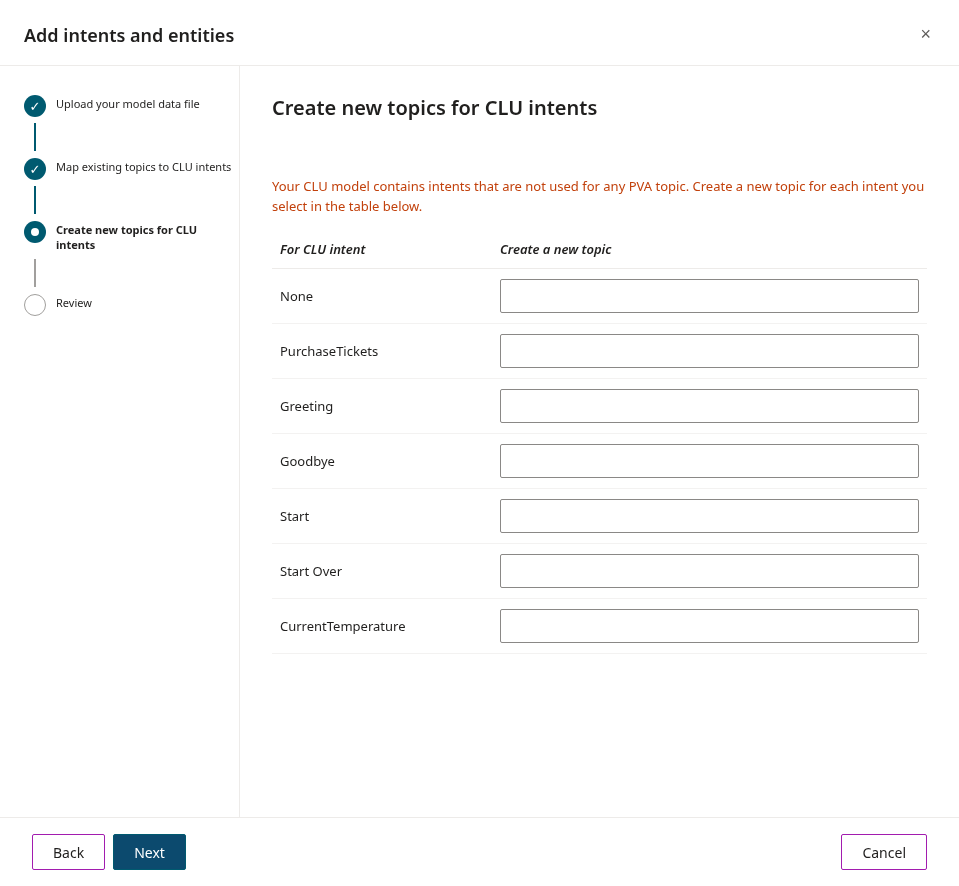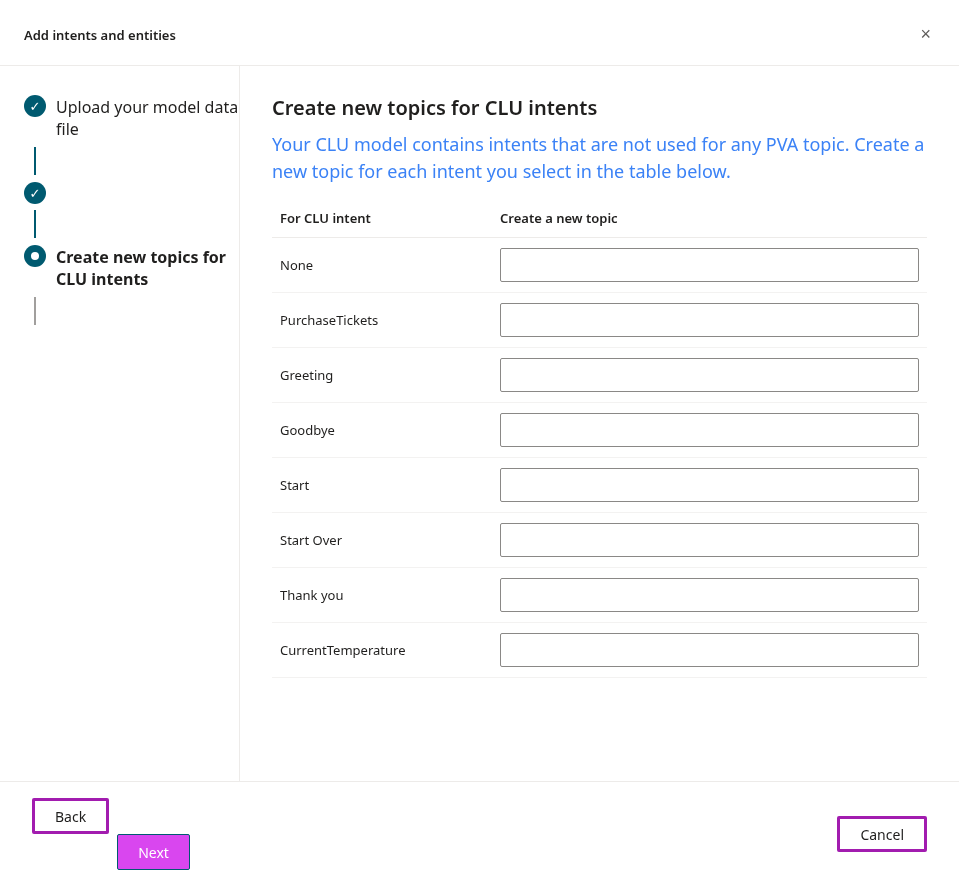--- a/index.html
+++ b/index.html
@@ -22,21 +22,21 @@
       position: relative;
     }
     .modal-header {
       display: flex;
       align-items: center;
       justify-content: space-between;
       padding: 20px 24px 16px 24px;
       border-bottom: 1px solid #edebe9;
     }
     .modal-title {
-      font-size: 13px;
+      font-size: 18px;
       font-weight: 600;
       color: #201f1e;
       text-align: center;
     }
     .close-btn {
       background: none;
       border: none;
       cursor: pointer;
       color: #605e5c;
       font-size: 18px;
@@ -80,21 +80,21 @@
     }
     .step-icon.active {
       background: #005a70;
       color: #fff;
     }
     .step-icon.inactive {
       border: 1.5px solid #a19f9d;
       background: #fff;
     }
     .step-label {
-      font-size: 16px;
+      font-size: 11px;
       color: #201f1e;
       padding-top: 2px;
       line-height: 1.4;
     }
     .step-label.active {
       font-weight: 700;
     }
     .step-connector {
       width: 2px;
       height: 28px;
@@ -114,38 +114,40 @@
       flex-direction: column;
       overflow: auto;
     }
     .content-title {
       font-size: 20px;
       font-weight: 600;
       color: #201f1e;
       margin-bottom: 10px;
     }
     .content-desc {
-      font-size: 18px;
-      color: #3b82f6;
+      font-size: 13px;
+      color: #c2410c;
       margin-bottom: 24px;
       line-height: 1.5;
       max-width: 680px;
+      margin-top: 46px;
     }
     
     .intent-table {
       width: 100%;
       border-collapse: collapse;
     }
     .intent-table thead tr th {
       text-align: left;
       font-size: 13px;
       font-weight: 600;
       color: #201f1e;
       padding: 0 8px 10px 8px;
       border-bottom: 1px solid #edebe9;
+      font-style: italic;
     }
     .col-intent { width: 220px; }
     .col-topic { width: auto; }
     .intent-table tbody tr {
       border-bottom: 1px solid #f3f2f1;
       margin-top: 16px;
     }
     .intent-table tbody tr td {
       padding: 10px 8px;
       font-size: 13px;
@@ -181,27 +183,26 @@
       padding: 0 20px;
       font-size: 14px;
       border-radius: 2px;
       cursor: pointer;
       font-family: inherit;
       font-weight: 400;
     }
     .btn-secondary {
       background: #fff;
       color: #201f1e;
-      border: 3px solid #a21caf;
+      border: 1px solid #a21caf;
     }
     .btn-primary {
-      background: #d946ef;
+      background: #0c4a6e;
       color: #fff;
       border: 1px solid #005a70;
-      margin-top: 36px;
     }
   </style>
 </head>
 <body>
 
 <div class="modal">
 
   <div class="modal-header">
     <span class="modal-title">Add intents and entities</span>
     <button class="close-btn">
@@ -218,31 +219,36 @@
           <span>✓</span>
         </div>
         <span class="step-label">Upload your model data file</span>
       </div>
       <div class="step-connector"></div>
 
       <div class="step-item">
         <div class="step-icon completed">
           <span>✓</span>
         </div>
+        <span class="step-label">Map existing topics to CLU intents</span>
       </div>
       <div class="step-connector"></div>
 
       <div class="step-item">
         <div class="step-icon active">
           <span style="width:8px;height:8px;background:#fff;border-radius:50%;display:block;"></span>
         </div>
         <span class="step-label active">Create new topics for CLU intents</span>
       </div>
       <div class="step-connector inactive"></div>
 
+      <div class="step-item">
+        <div class="step-icon inactive"></div>
+        <span class="step-label">Review</span>
+      </div>
 
     </div>
 
     <div class="main-content">
       <h2 class="content-title">Create new topics for CLU intents</h2>
       <p class="content-desc">Your CLU model contains intents that are not used for any PVA topic. Create a new topic for each intent you select in the table below.</p>
 
       <table class="intent-table">
         <thead>
           <tr>
@@ -269,24 +275,20 @@
             </tr>
             <tr>
               <td>Start</td>
               <td><input type="text" class="topic-input" style=""></td>
             </tr>
             <tr>
               <td>Start Over</td>
               <td><input type="text" class="topic-input" style=""></td>
             </tr>
             <tr>
-              <td>Thank you</td>
-              <td><input type="text" class="topic-input" style=""></td>
-            </tr>
-            <tr>
               <td>CurrentTemperature</td>
               <td><input type="text" class="topic-input" style=""></td>
             </tr>
           </tbody>
       </table>
     </div>
   </div>
 
   <div class="modal-footer">
     <div class="footer-left">

